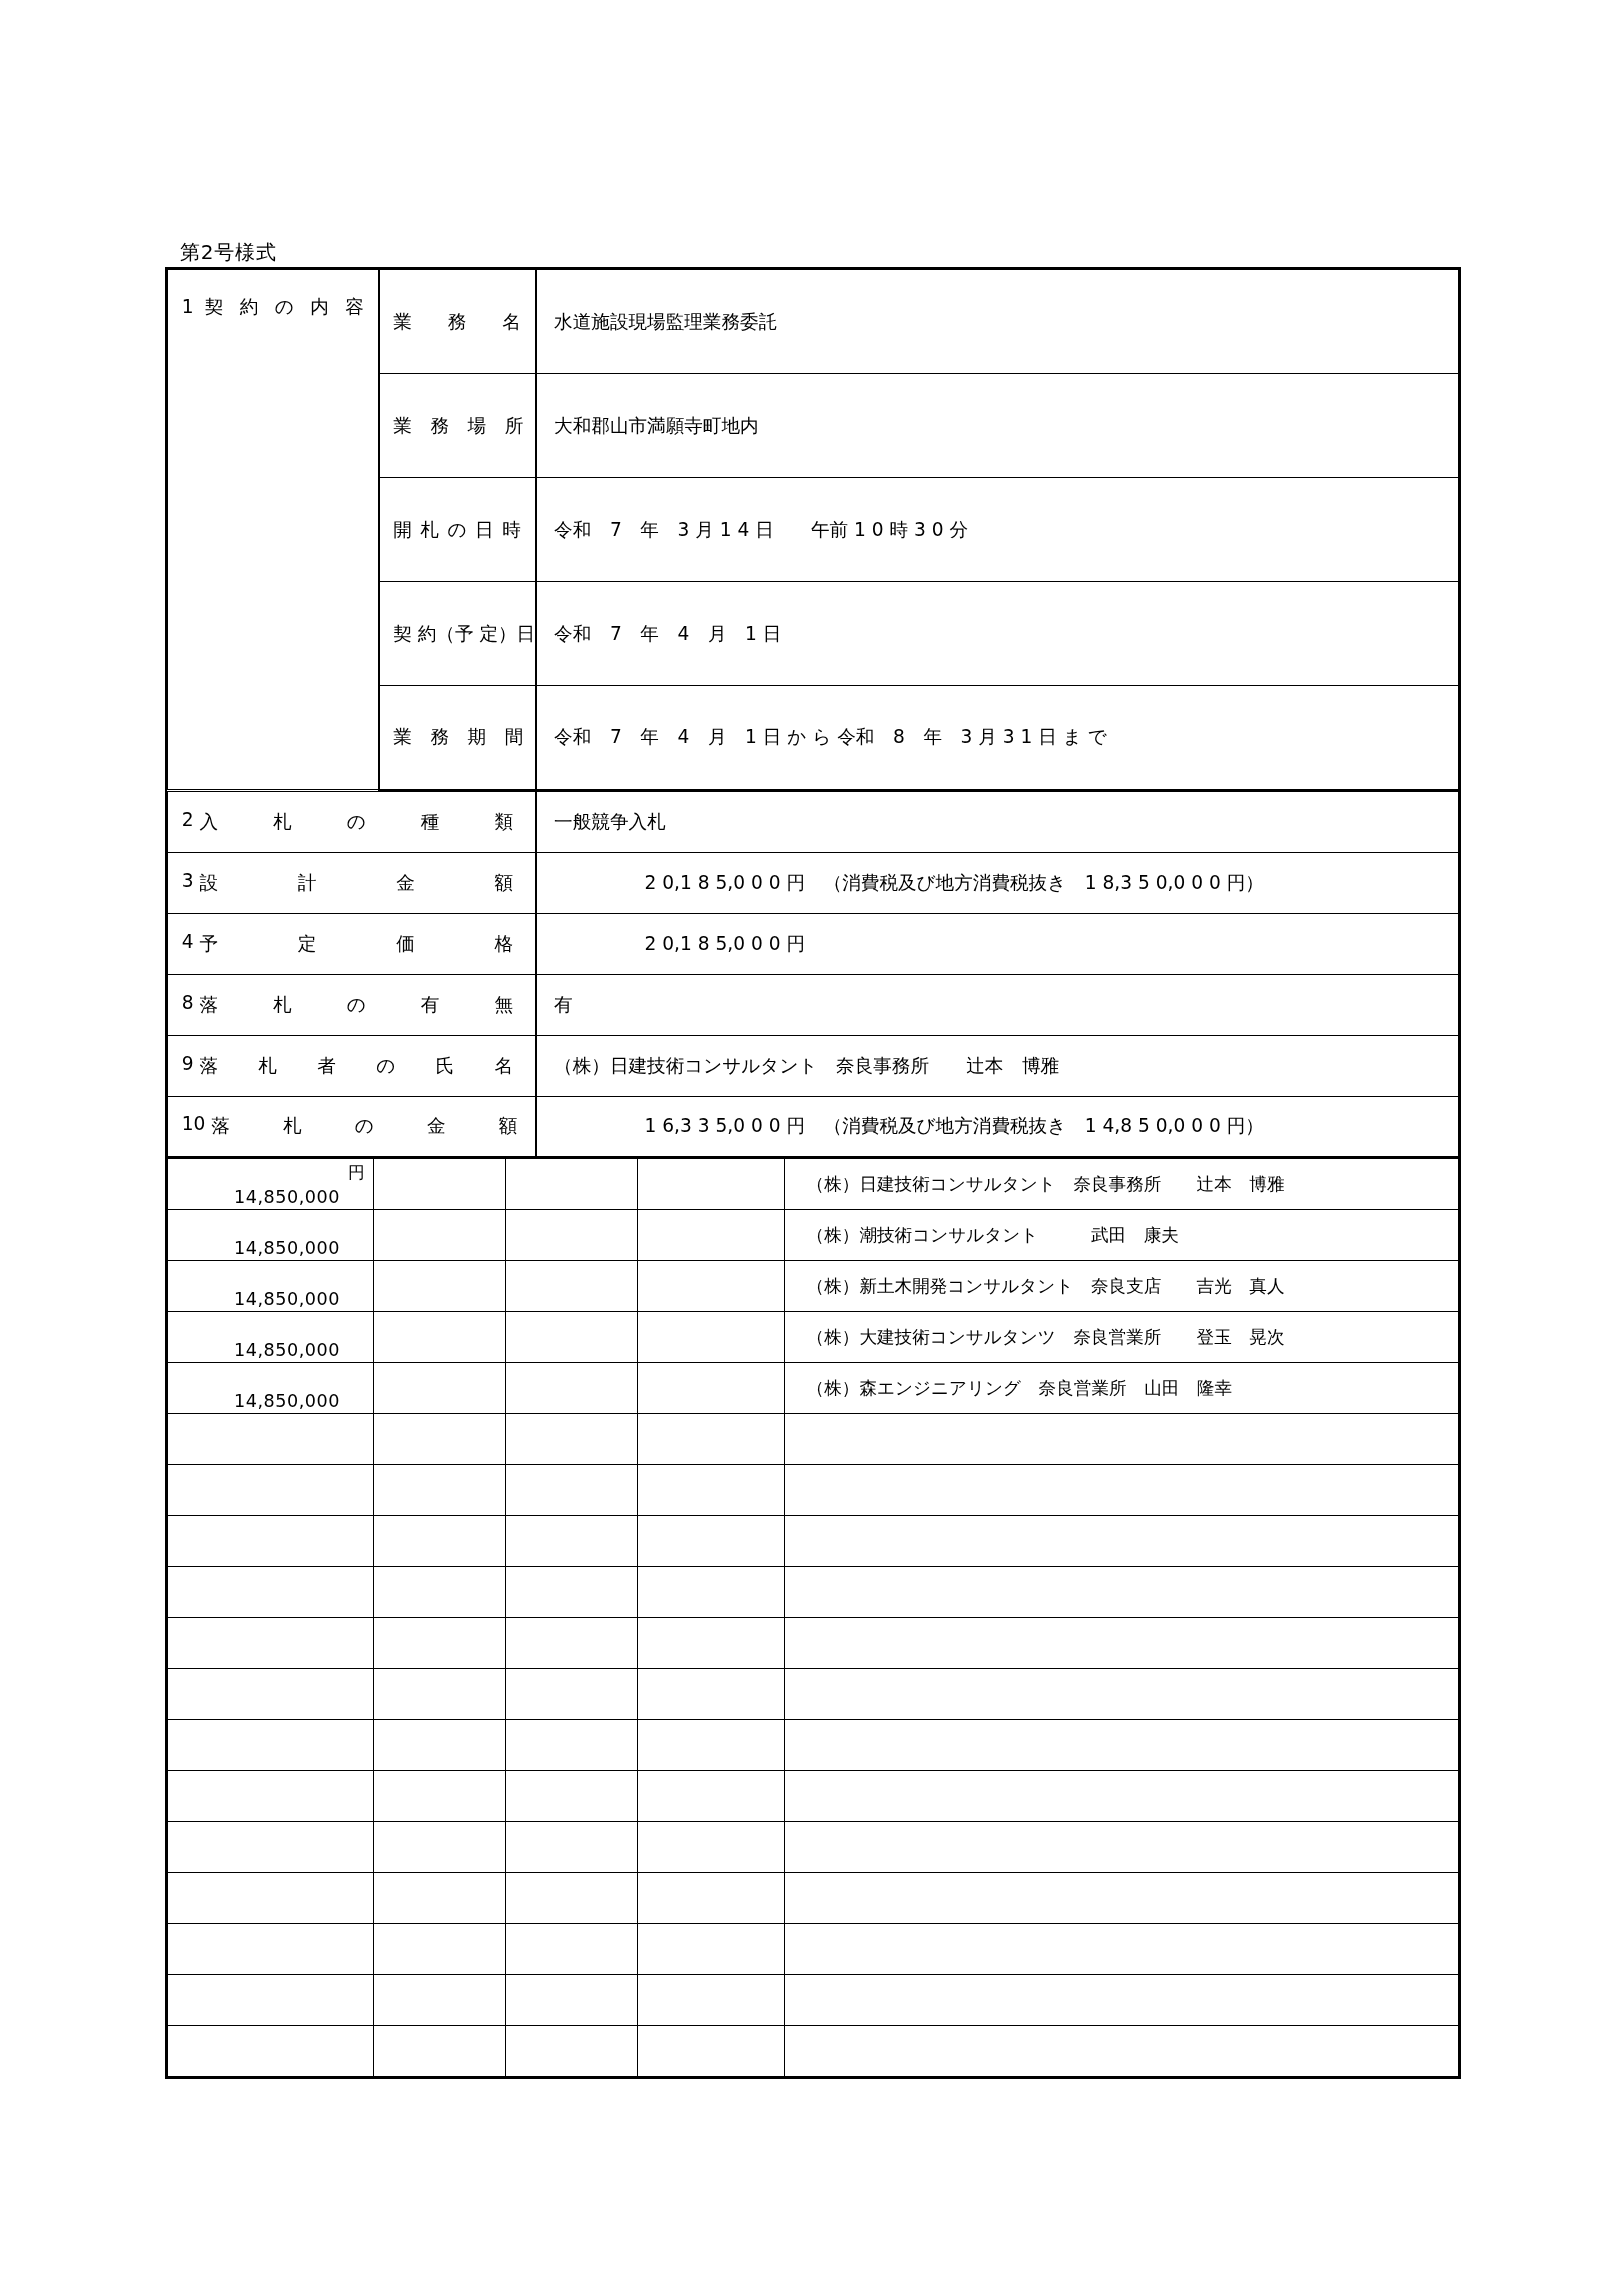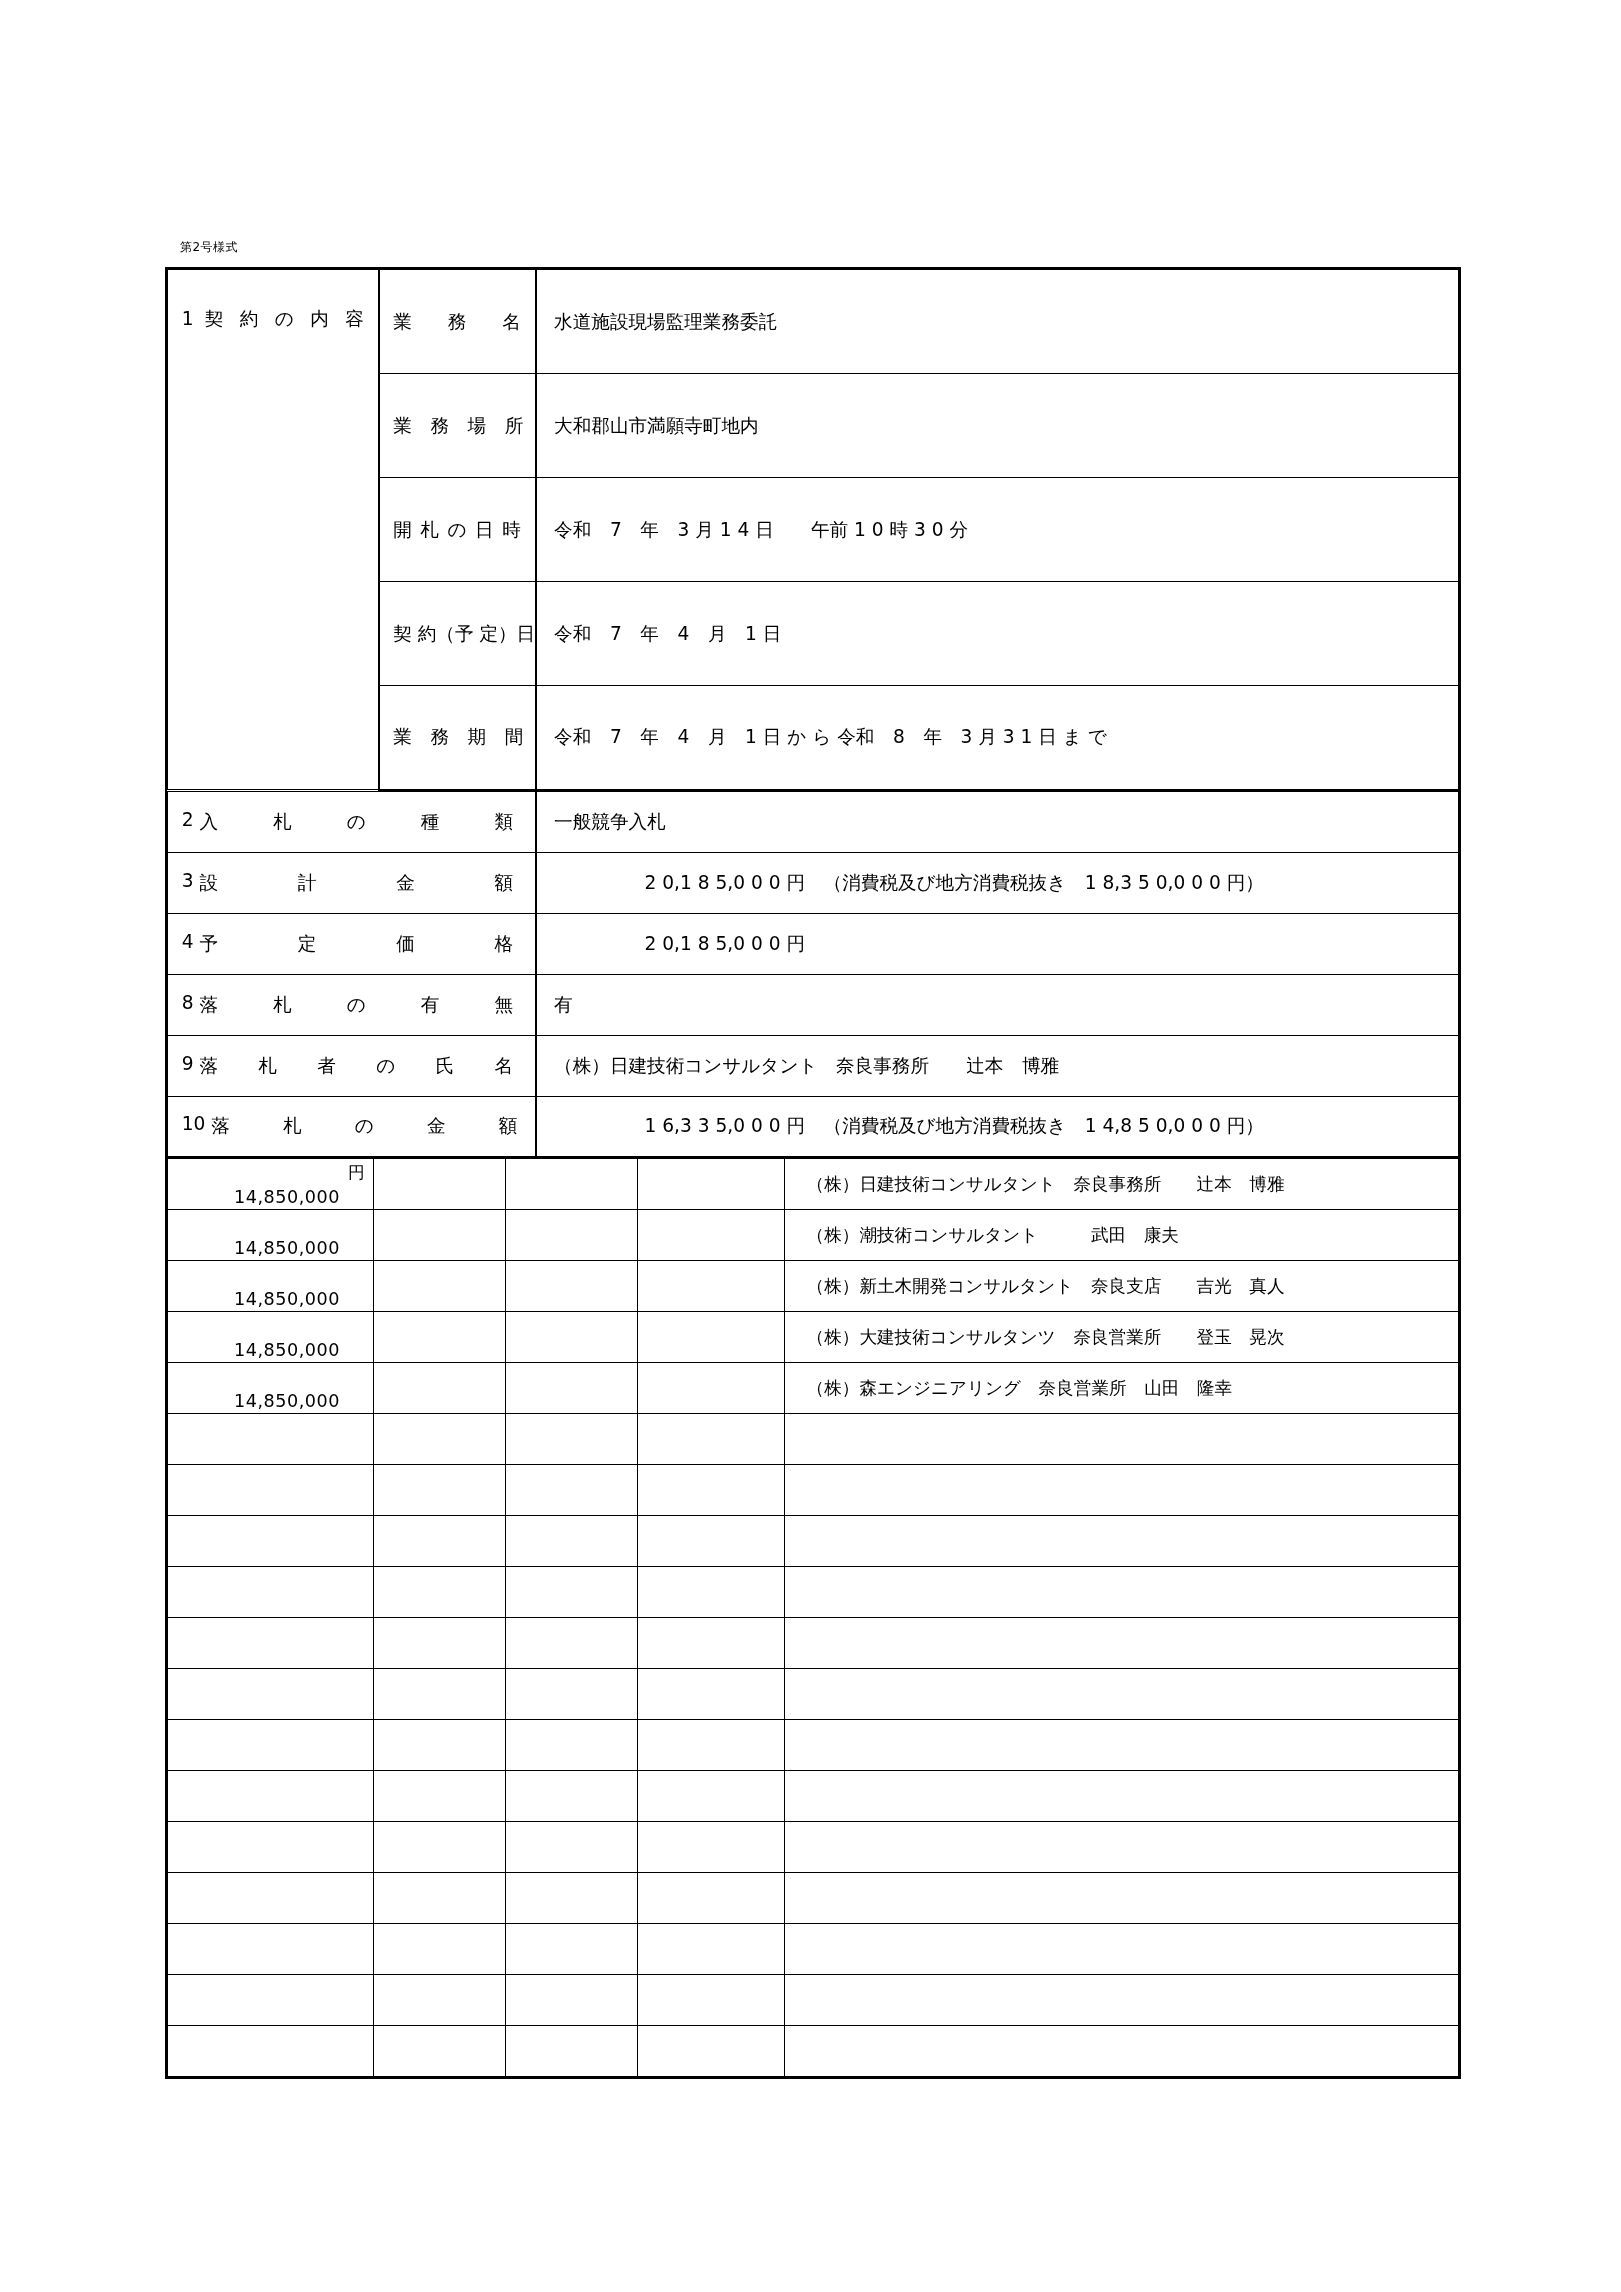--- a/index.html
+++ b/index.html
@@ -30,21 +30,21 @@
     letter-spacing: 0.42em;
     text-indent: 0.42em;
     text-align: center;
     font-weight: normal;
     white-space: nowrap;
   }
   .form-no {
     position: absolute;
     left: 180px;
     top: 239px;
-    font-size: 12px;
+    font-size: 20px;
     letter-spacing: 0.04em;
     white-space: nowrap;
   }
 
   
   .frame {
     position: absolute;
     left: 165px;
     top: 267px;
     width: 1296px;
@@ -153,21 +153,21 @@
   <div class="frame">
 
     <table class="t">
       <colgroup>
         <col style="width:211px">
         <col style="width:157px">
         <col>
       </colgroup>
       <tbody>
         <tr>
-          <td class="lbl c-right" rowspan="5" style="vertical-align:top; padding-top:36px; height:104px;">
+          <td class="lbl c-right" rowspan="5" style="vertical-align:top; padding-top:24px; height:104px;">
             <span class="sp">1 契 約 の 内 容</span>
           </td>
           <td class="lbl c-right" style="height:104px;">
             <span class="sp">業　務　名</span>
           </td>
           <td class="val">
             <span>水道施設現場監理業務委託</span>
           </td>
         </tr>
         <tr>

